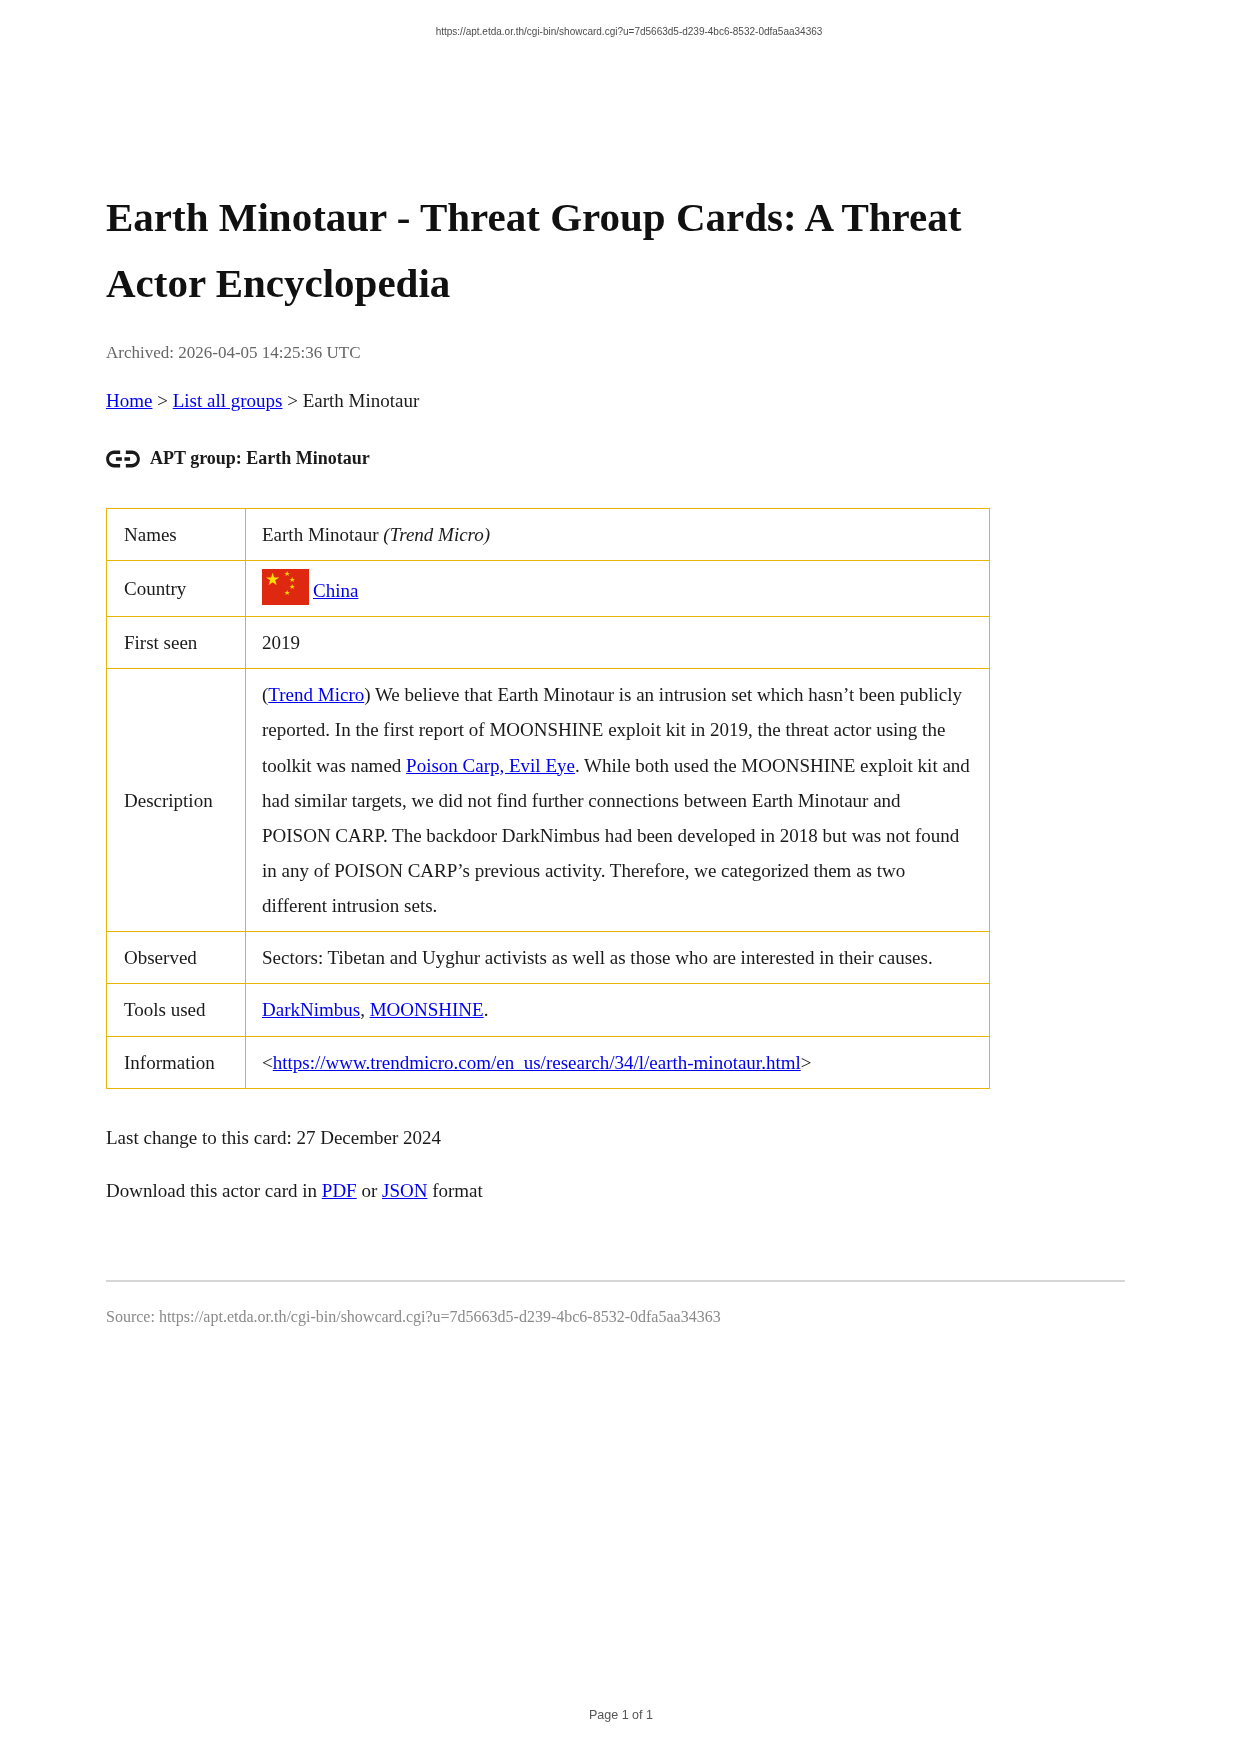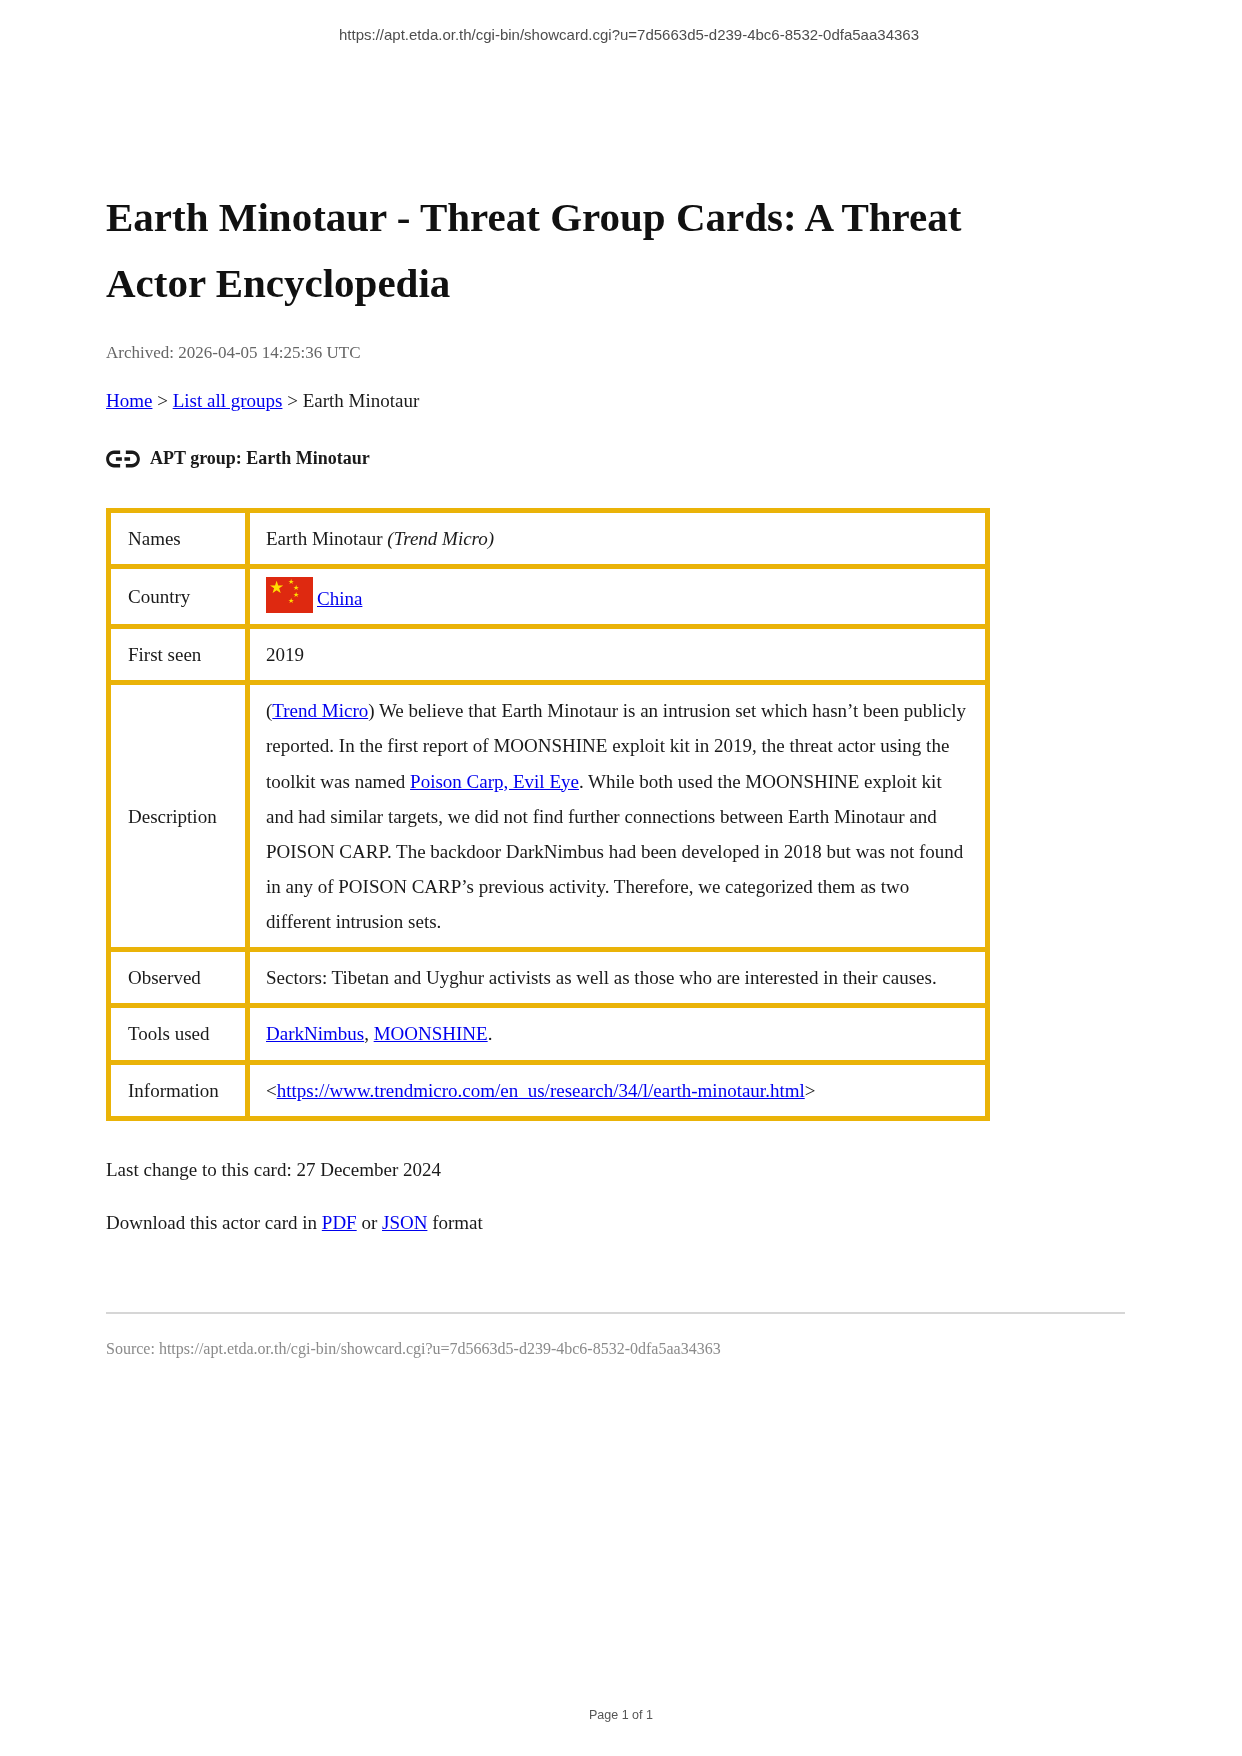--- a/index.html
+++ b/index.html
@@ -11,21 +11,21 @@
     font-family: "Liberation Serif", serif;
     color: #1a1a1a;
     overflow: hidden;
   }
   .print-header {
     position: absolute;
     top: 26px; left: 0;
     width: 100%;
     text-align: center;
     font-family: "Liberation Sans", sans-serif;
-    font-size: 15px;
+    font-size: 10px;
     color: #4d4d4d;
     padding-left: 16px;
   }
   .content {
     position: absolute;
     top: 0; left: 106px;
     width: 1030px;
     padding-top: 184px;
   }
   .page-title {
@@ -66,21 +66,21 @@
     margin-top: -2px;
   }
   .link-icon svg { display: block; width: 34px; height: 26px; }
   table.card {
     margin-top: 36px;
     border-collapse: collapse;
     width: 884px;
     font-size: 19px;
   }
   table.card td {
-    border: 5px solid #eab308;
+    border: 1px solid #eab308;
     padding: 8px 16px;
     line-height: 1.85;
     vertical-align: middle;
     color: #1a1a1a;
   }
   table.card td.lbl {
     width: 139px;
     padding-left: 17px;
   }
   td.desc-cell { vertical-align: middle; }

